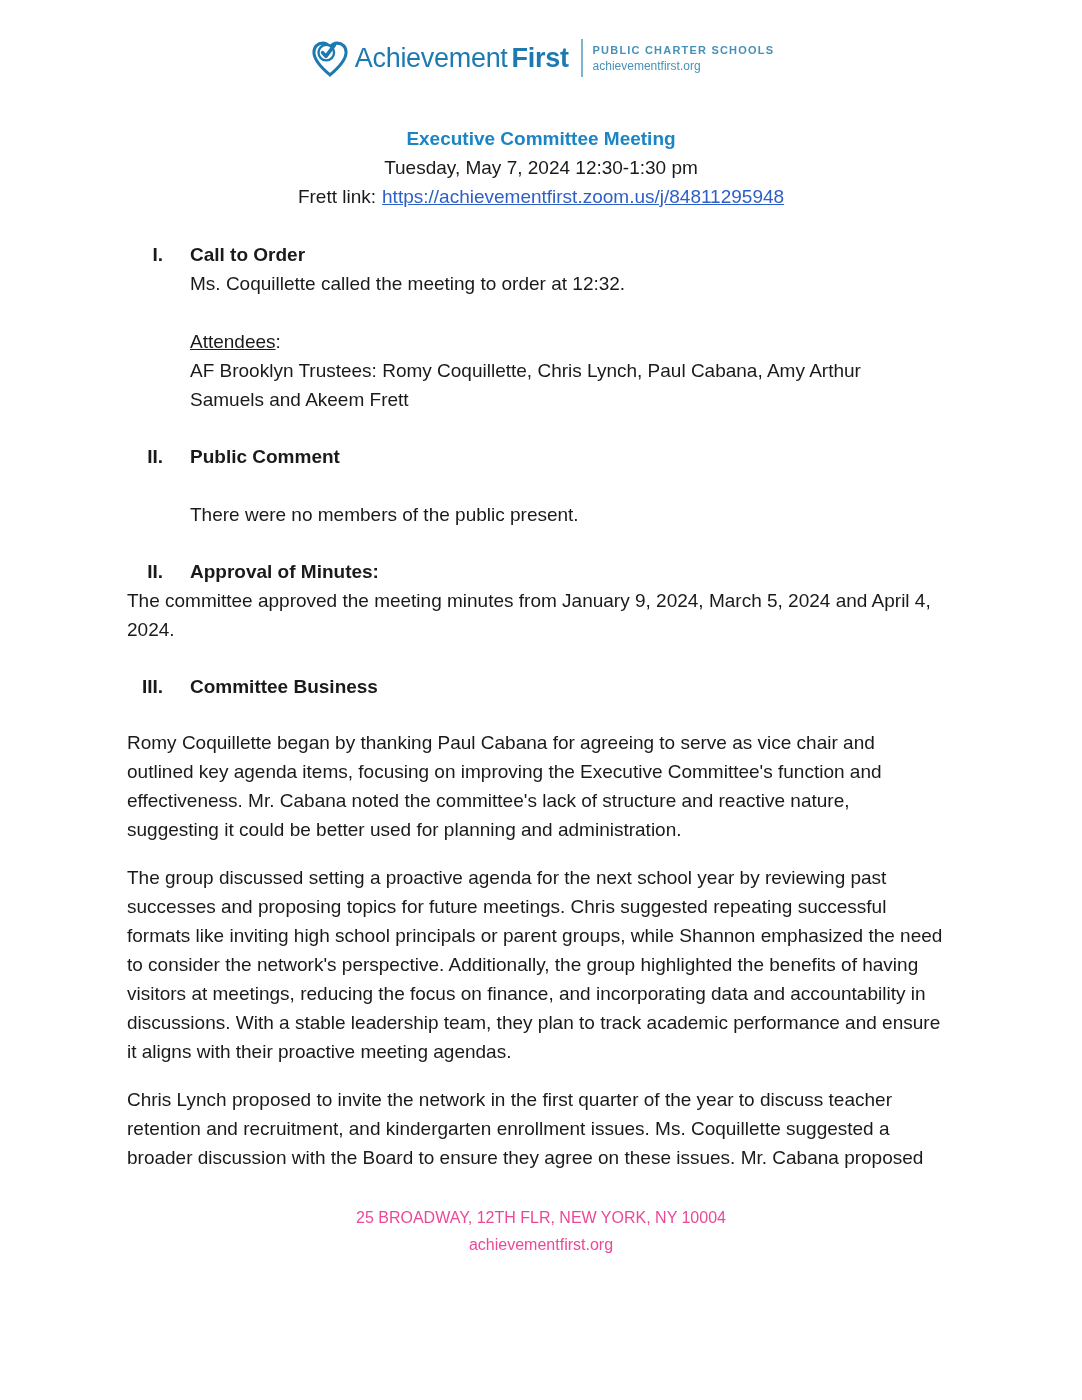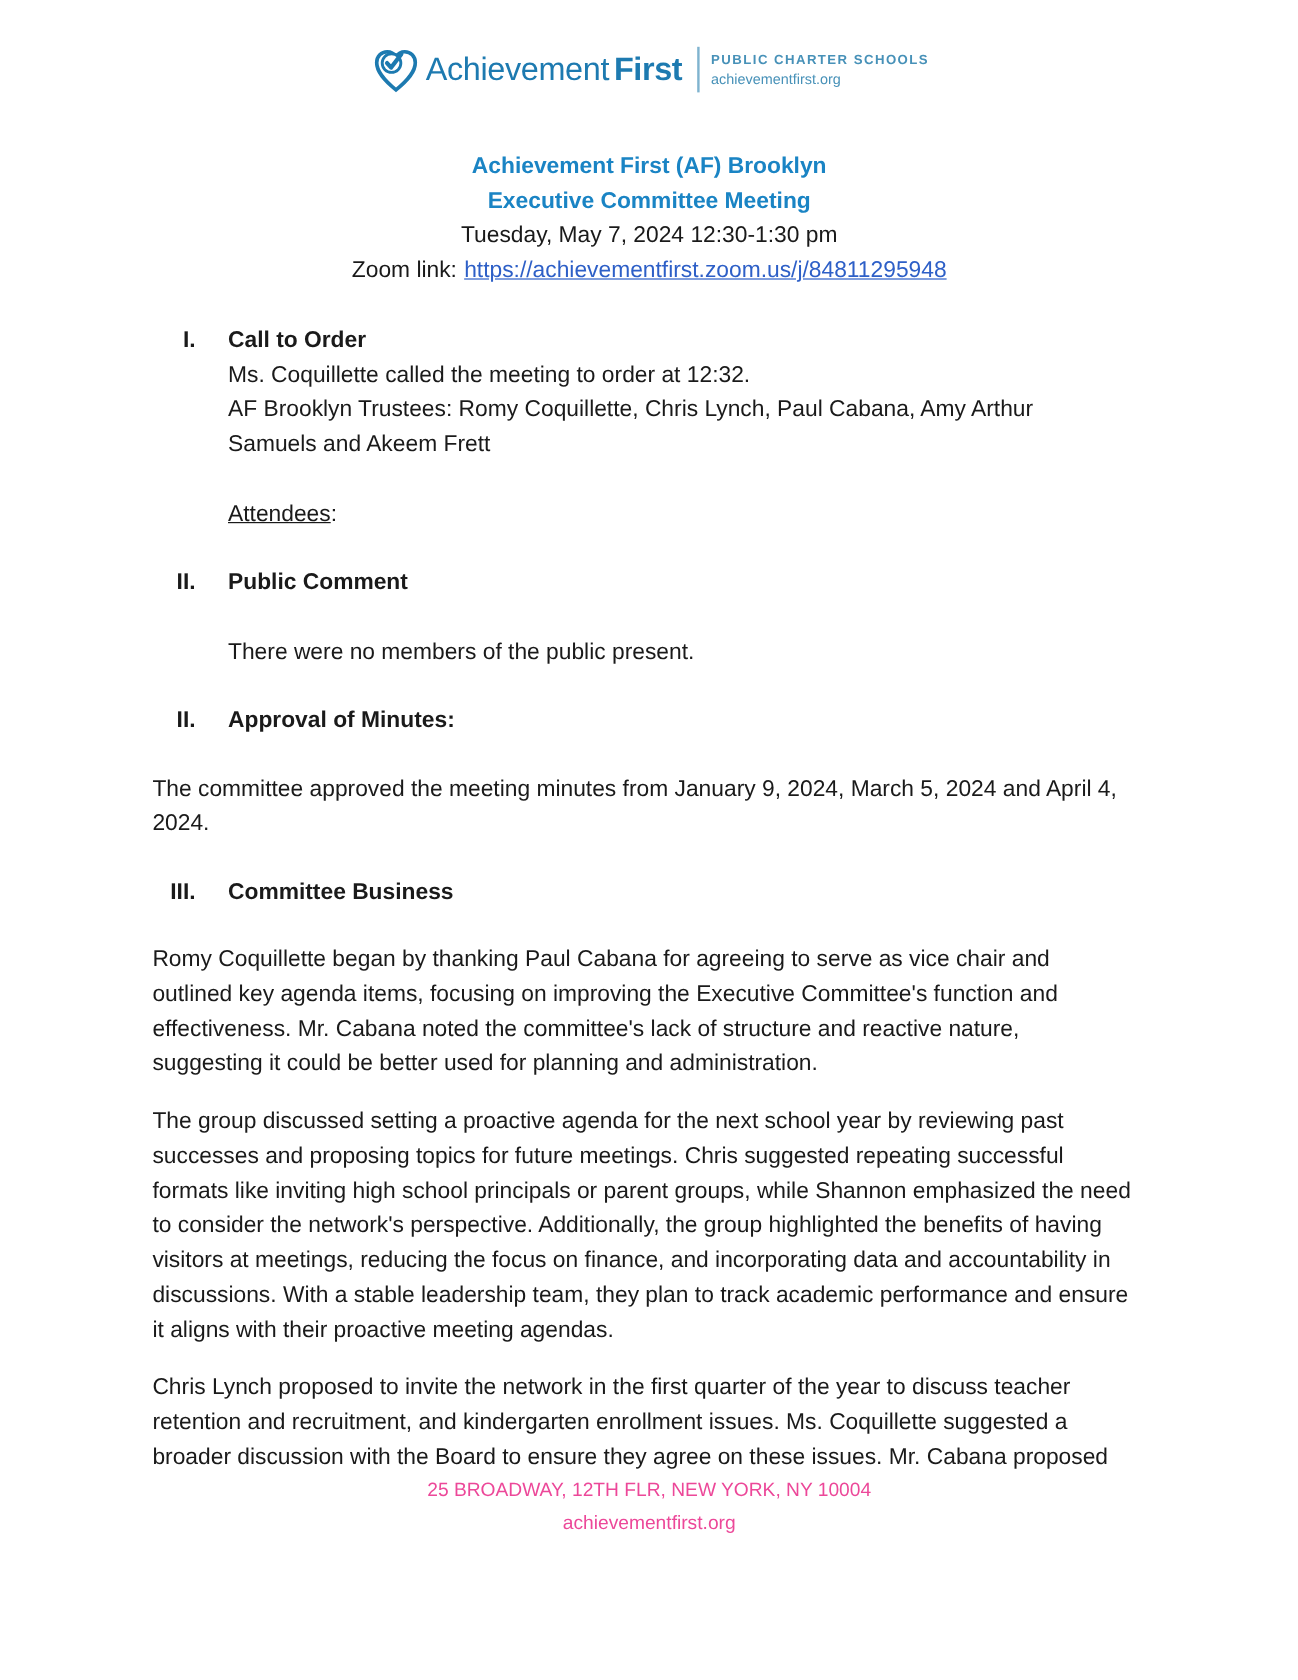--- a/index.html
+++ b/index.html
@@ -60,21 +60,21 @@
     margin: 29px 137px 0 127px;
     font-size: 19px;
     line-height: 29px;
   }
   .sec-heading { display: flex; font-weight: 700; margin-top: 28px; }
   .sec-heading.first { margin-top: 0; }
   .sec-num { width: 36px; text-align: right; flex: 0 0 auto; }
   .sec-title { margin-left: 27px; }
   .indent { margin-left: 63px; max-width: 705px; }
   .gap-line { margin-top: 29px; }
-  .flush { margin-top: 28px; }
+  .flush { }
   .para { margin-top: 19px; }
   .para.first-para { margin-top: 27px; }
   .u { text-decoration: underline; }
 
   
   .footer {
     margin-top: auto;
     margin-bottom: 50px;
     text-align: center;
     color: #ec4899;
@@ -95,35 +95,34 @@
     </svg>
     <span class="brand"><span class="brand-reg">Achievement</span><span class="brand-bold">First</span></span>
     <span class="logo-divider"></span>
     <span class="tagline">
       <span class="tagline-top">PUBLIC CHARTER SCHOOLS</span>
       <span class="tagline-bottom">achievementfirst.org</span>
     </span>
   </header>
 
   <div class="title-block">
-    <div class="t-blue">Achievement First (AF) Brooklyn</div>
     <div class="t-blue">Executive Committee Meeting</div>
     <div class="t-black">Tuesday, May 7, 2024 12:30-1:30 pm</div>
-    <div class="t-black"><span>Zoom link:</span><a class="doc-link" href="#">https://achievementfirst.zoom.us/j/84811295948</a></div>
+    <div class="t-black"><span>Frett link:</span><a class="doc-link" href="#">https://achievementfirst.zoom.us/j/84811295948</a></div>
   </div>
 
   <main class="content">
 
     <div class="sec-heading first">
       <span class="sec-num">I.</span>
       <span class="sec-title">Call to Order</span>
     </div>
     <p class="indent">Ms. Coquillette called the meeting to order at 12:32.</p>
+    <p class="indent gap-line"><span class="u">Attendees</span><span>:</span></p>
     <p class="indent">AF Brooklyn Trustees: Romy Coquillette, Chris Lynch, Paul Cabana, Amy Arthur Samuels and Akeem Frett</p>
-    <p class="indent gap-line"><span class="u">Attendees</span><span>:</span></p>
 
     <div class="sec-heading">
       <span class="sec-num">II.</span>
       <span class="sec-title">Public Comment</span>
     </div>
     <p class="indent gap-line">There were no members of the public present.</p>
 
     <div class="sec-heading">
       <span class="sec-num">II.</span>
       <span class="sec-title">Approval of Minutes:</span>

